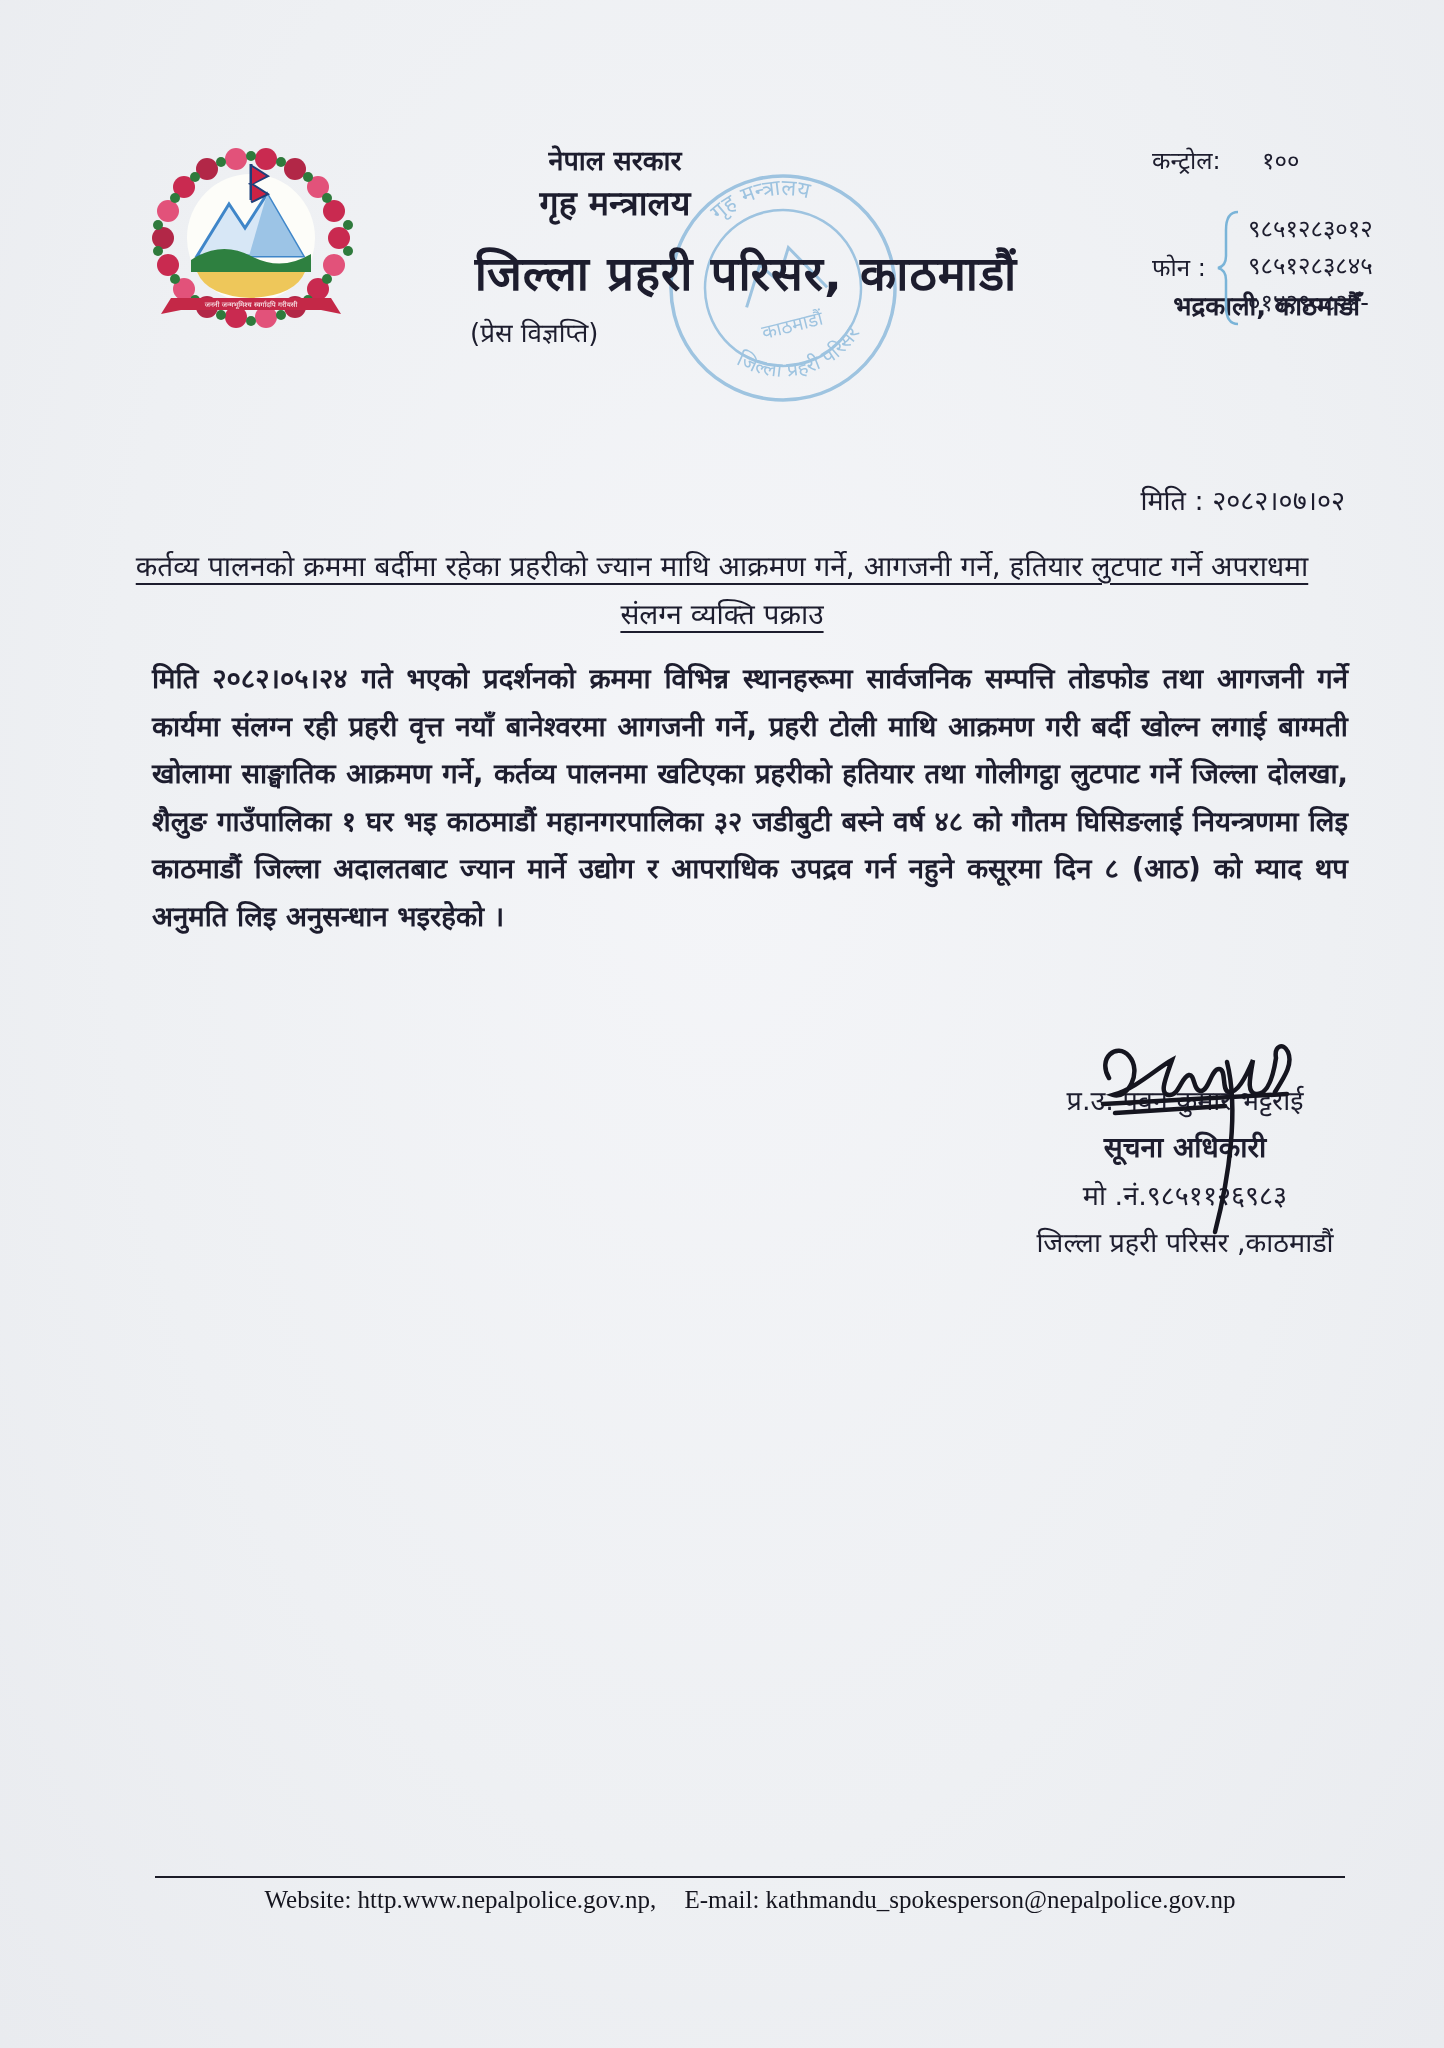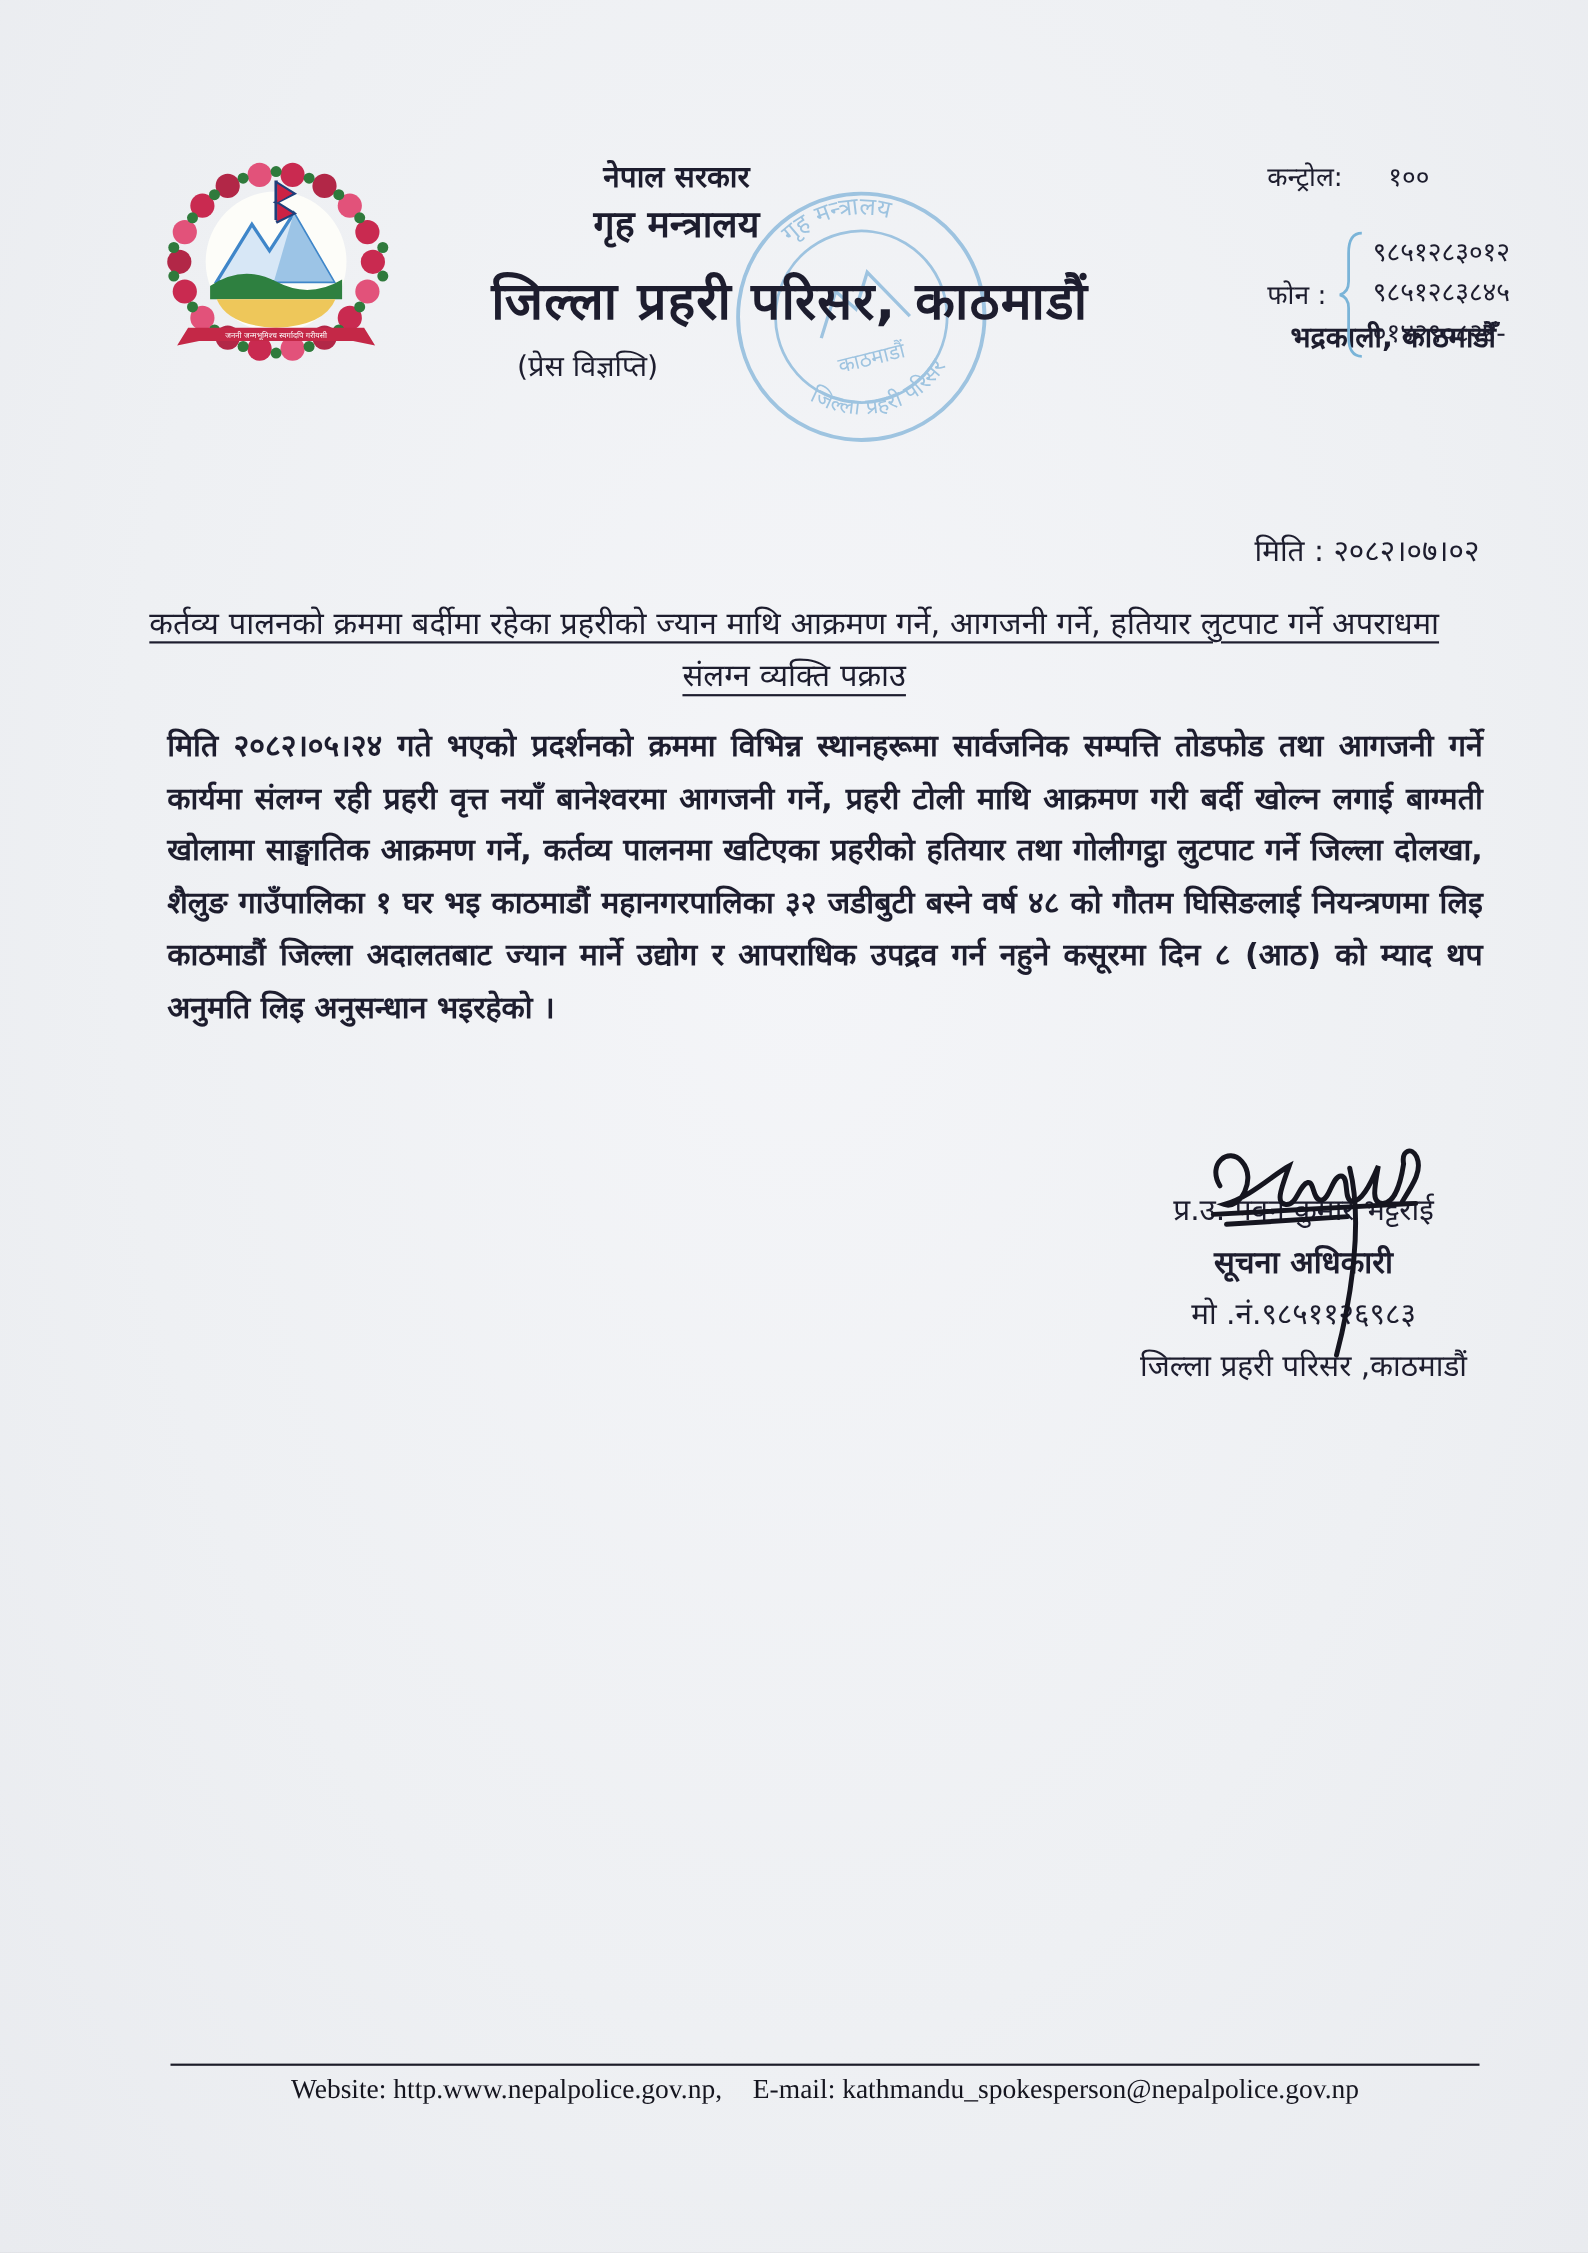--- a/index.html
+++ b/index.html
@@ -13,21 +13,21 @@
     color:#1d1d2e;
     overflow:hidden;
   }
   .abs{position:absolute;}
   .dev{font-family:"DejaVu Sans","Liberation Sans",sans-serif;}
   
   .govt-line{top:141px;left:435px;width:360px;text-align:center;
     font-size:27px;font-weight:bold;z-index:3;}
   .ministry-line{top:179px;left:435px;width:360px;text-align:center;
     font-size:34px;font-weight:bold;z-index:3;}
-  .office-line{top:240px;left:298px;width:840px;text-align:center;
+  .office-line{top:240px;left:326px;width:840px;text-align:center;
     font-size:47px;font-weight:bold;letter-spacing:1px;z-index:3;}
   .press-line{top:314px;left:470px;width:330px;text-align:left;
     font-size:26px;z-index:3;}
   .address-line{top:287px;left:1080px;width:280px;text-align:right;
     font-size:26px;font-weight:bold;z-index:3;}
   .contact{z-index:3;font-size:24px;}
   .control-label{top:143px;left:1152px;}
   .control-value{top:143px;left:1262px;}
   .phone-label{top:250px;left:1152px;}
   .phone-list{top:211px;left:1248px;line-height:37px;text-align:left;}

